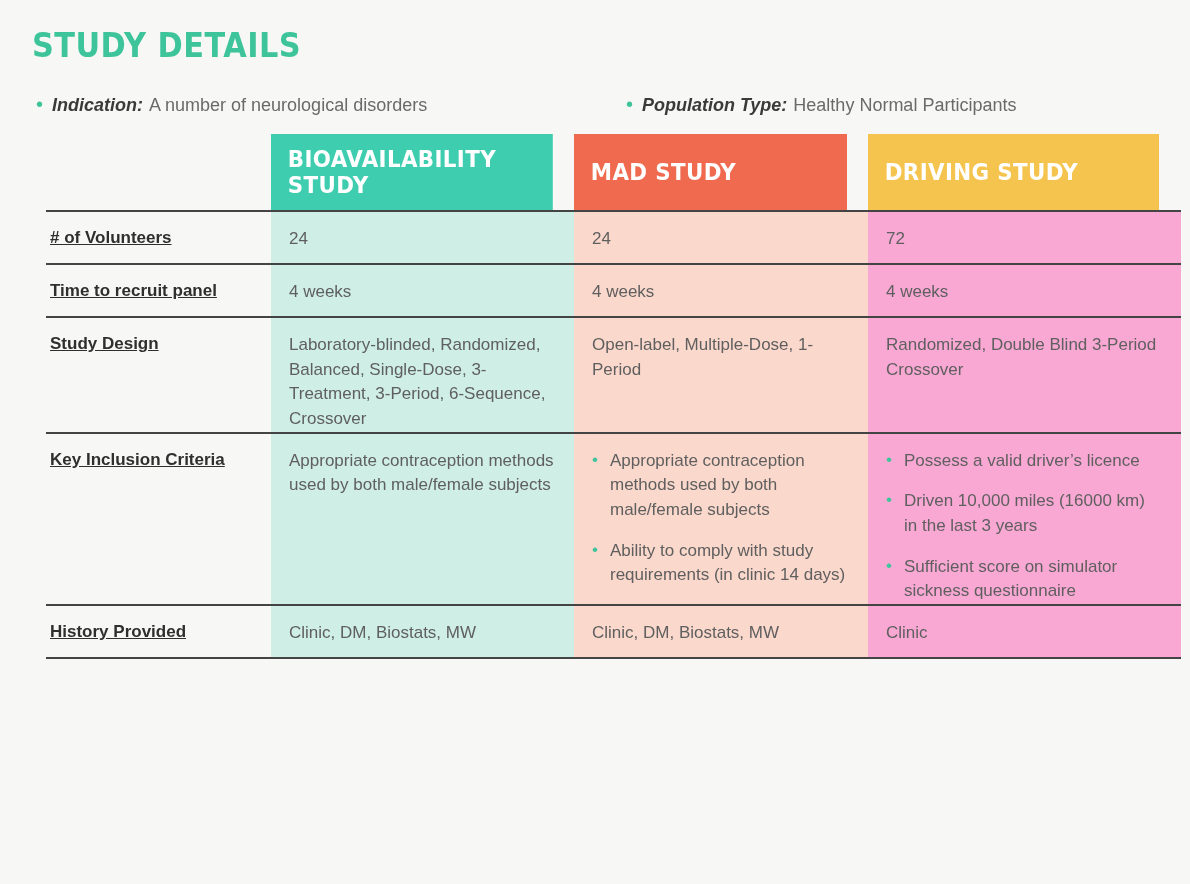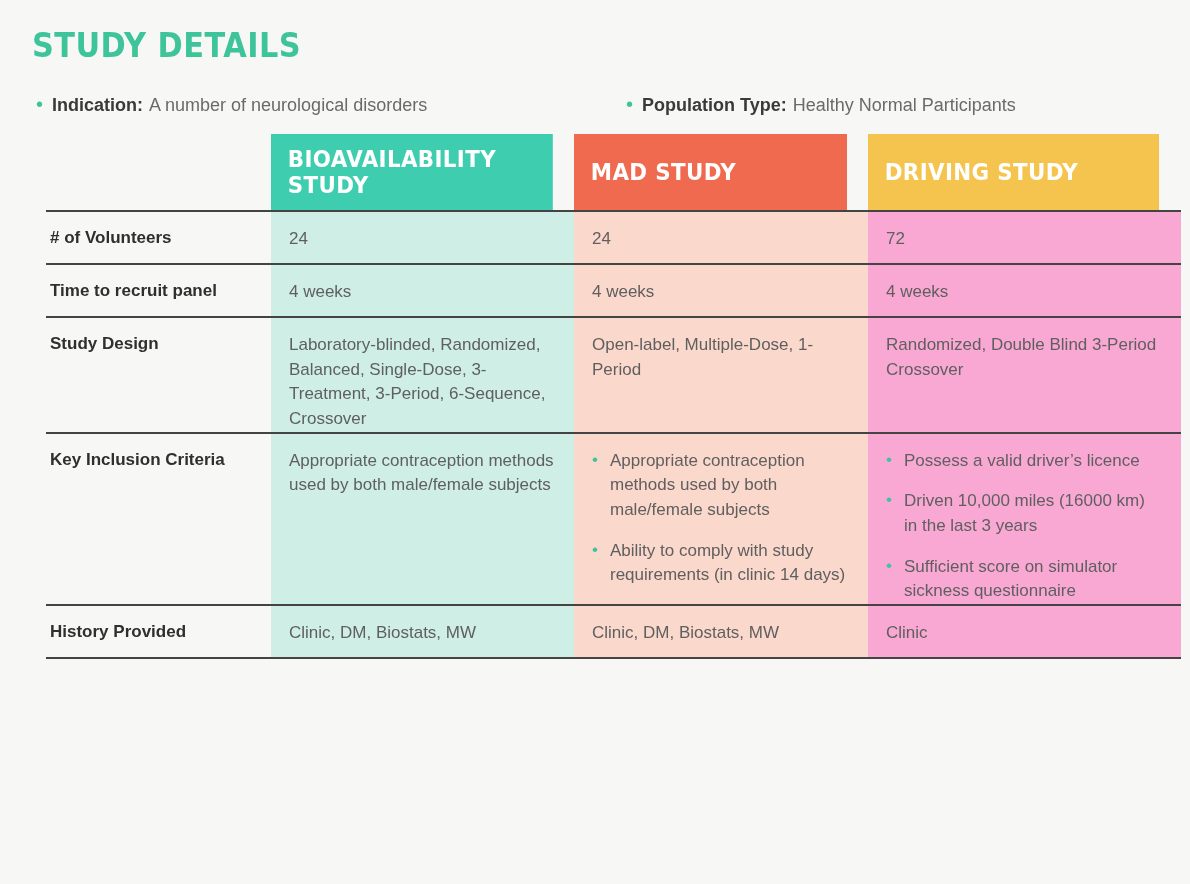--- a/index.html
+++ b/index.html
@@ -46,20 +46,21 @@
   .bullet-dot {
     color: #3ec49a;
     font-size: 20px;
     line-height: 1;
     margin-right: 9px;
   }
   .meta-label {
     font-weight: bold;
     color: #3a3a3a;
     margin-right: 6px;
+    font-style: italic;
   }
   .meta-value { color: #6a6a6a; margin-top: 16px; }
 
   table.study {
     border-collapse: collapse;
     table-layout: fixed;
     width: 1135px;
     margin-left: 16px;
   }
   table.study col.c0 { width: 225px; }
@@ -91,20 +92,21 @@
 
   td.rowlabel {
     font-weight: bold;
     font-size: 17px;
     color: #2f2f2f;
     vertical-align: top;
     padding: 15px 32px 14px 4px;
     background: transparent;
     border-top: 2px solid #444;
     line-height: 1.3;
+    text-decoration: underline;
   }
   td.cell {
     font-size: 17px;
     color: #5f5f5f;
     vertical-align: top;
     padding: 15px 20px 0 18px;
     line-height: 1.45;
     border-top: 2px solid #444;
   }
   td.cell.c1 { background: #cfeee6; }

